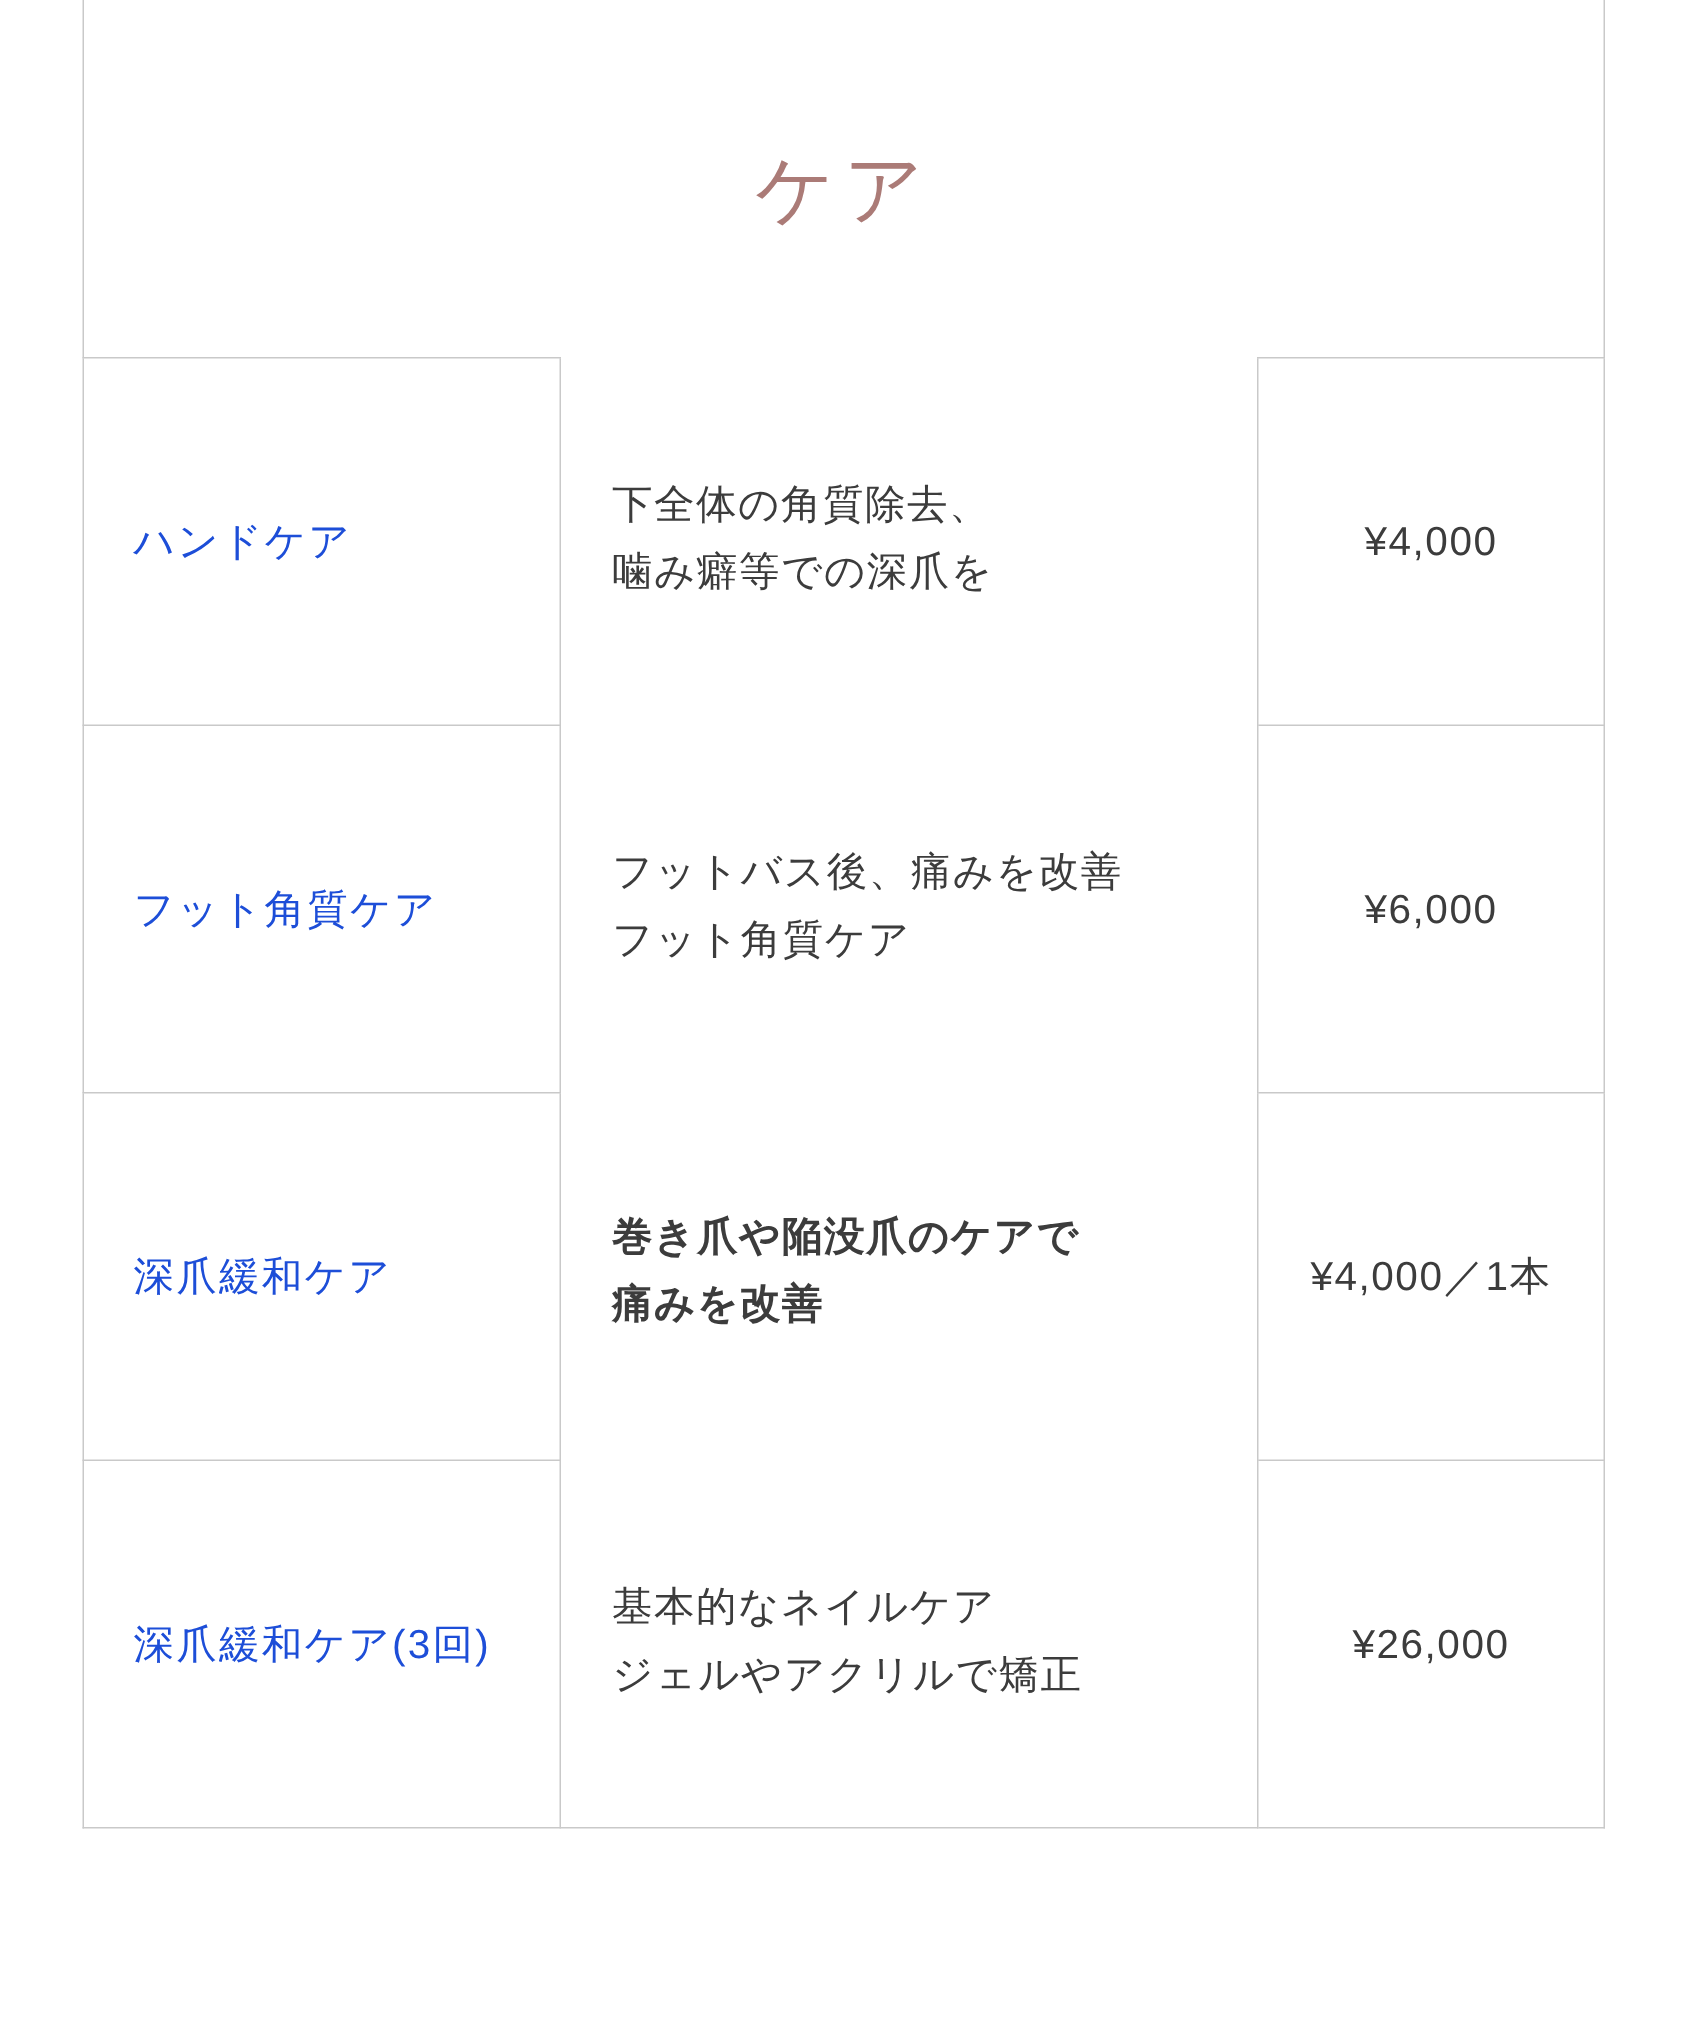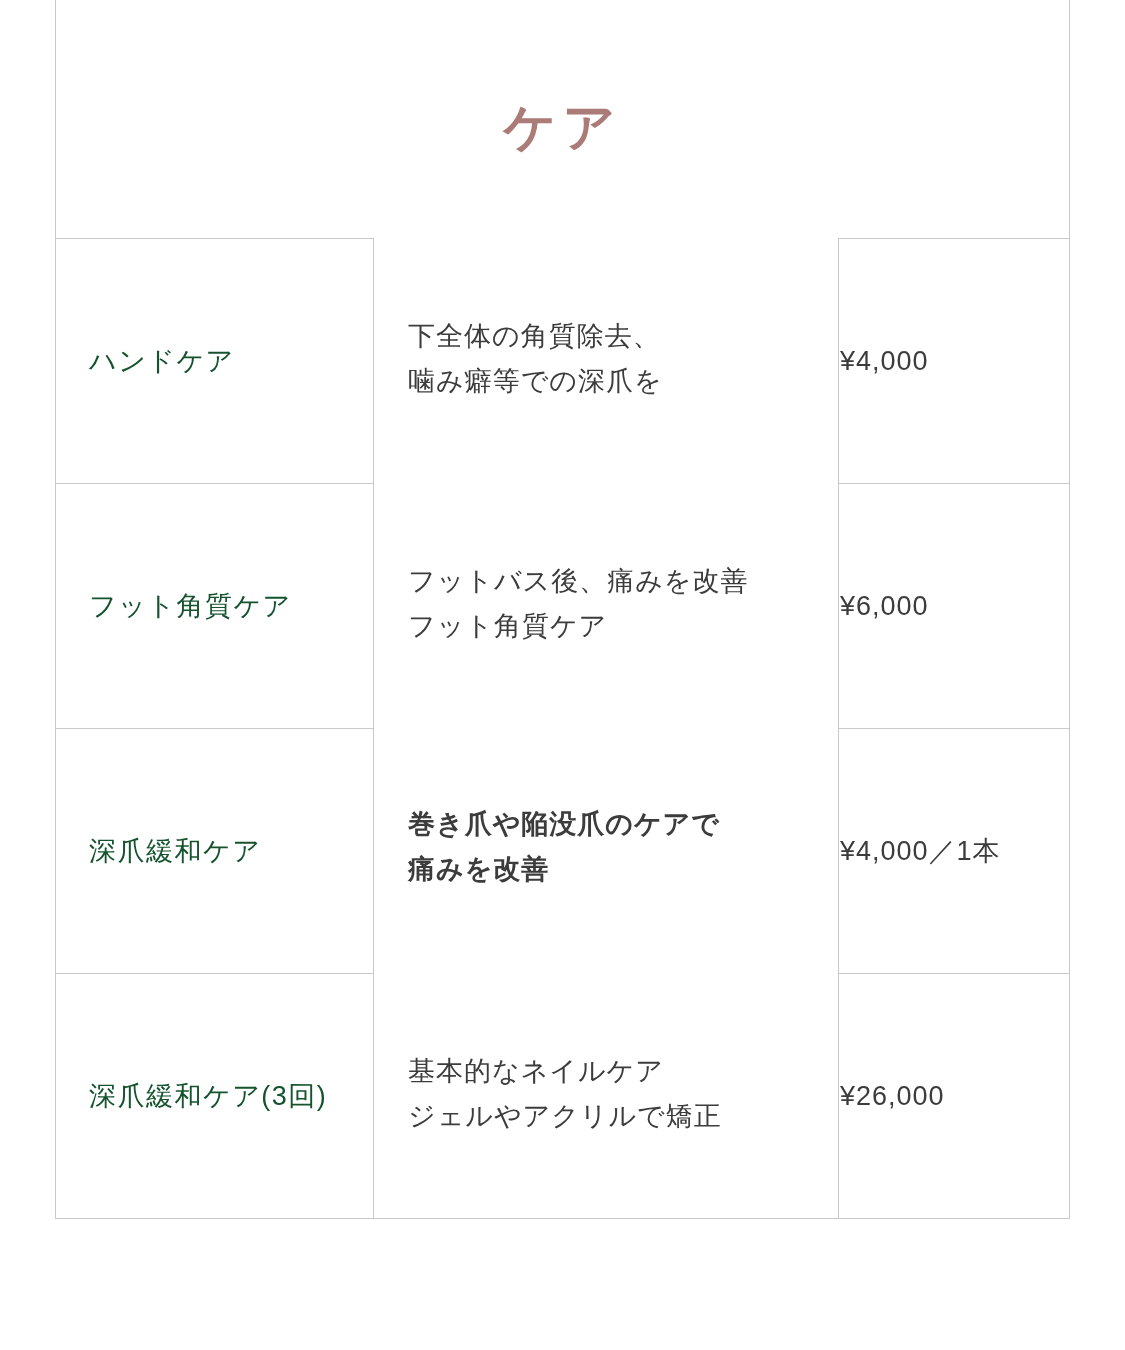--- a/index.html
+++ b/index.html
@@ -40,21 +40,21 @@
   
   .title-cell {
     height: 238px;
     text-align: center;
     border-top: none !important;
     border-left-color: #c9c9c9;
     padding: 0;
   }
   .title-text {
     font-family: "Liberation Serif", "DejaVu Serif", serif;
-    font-weight: bold;
+    font-weight: normal;
     font-size: 52px;
     letter-spacing: 6px;
     color: #ab7b77;
     line-height: 1;
     display: block;
     margin-top: 18px;
   }
 
   
   col.c-name  { width: 318px; }
@@ -64,35 +64,35 @@
   .row-cell {
     height: 242px;
   }
 
   .cell-name {
     padding-left: 33px;
     padding-right: 8px;
     font-size: 27px;
     letter-spacing: 1.5px;
     line-height: 1.5;
-    color: #14532d;
+    color: #1d4ed8;
   }
 
   .cell-desc {
     padding-left: 34px;
     padding-right: 12px;
     font-size: 27px;
     letter-spacing: 1px;
     line-height: 1.65;
     color: #3c3c3c;
   }
   .cell-desc .line { display: block; }
 
   .cell-price {
-    text-align: left;
+    text-align: center;
     font-size: 27px;
     letter-spacing: 1px;
     color: #3c3c3c;
     white-space: nowrap;
   }
 
   
   .r1 .cell-desc { transform: translateY(-2px); }
   .r2 .cell-desc { transform: translateY(-2px); }
   .r3 .cell-desc { transform: translateY(-4px); font-weight: bold; }

